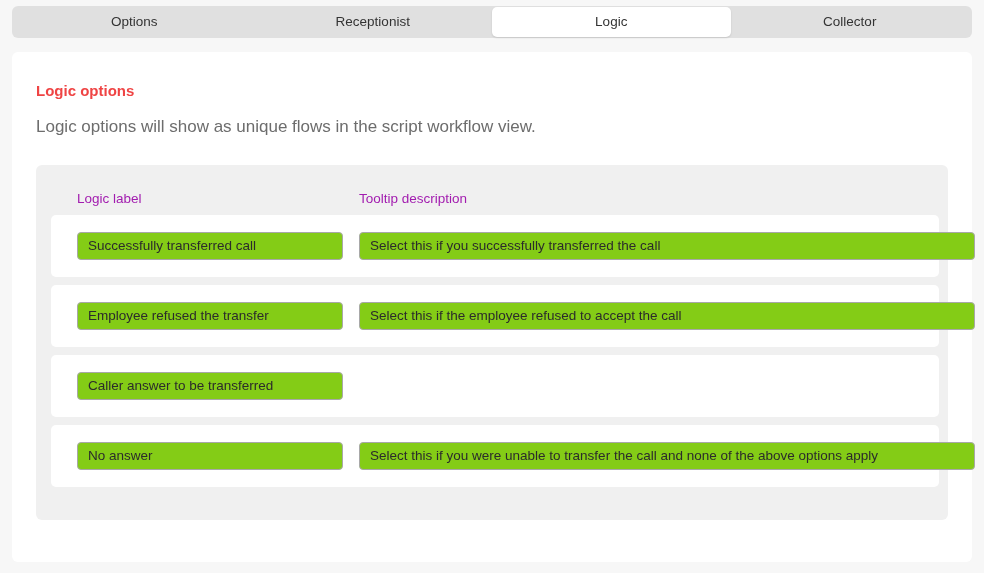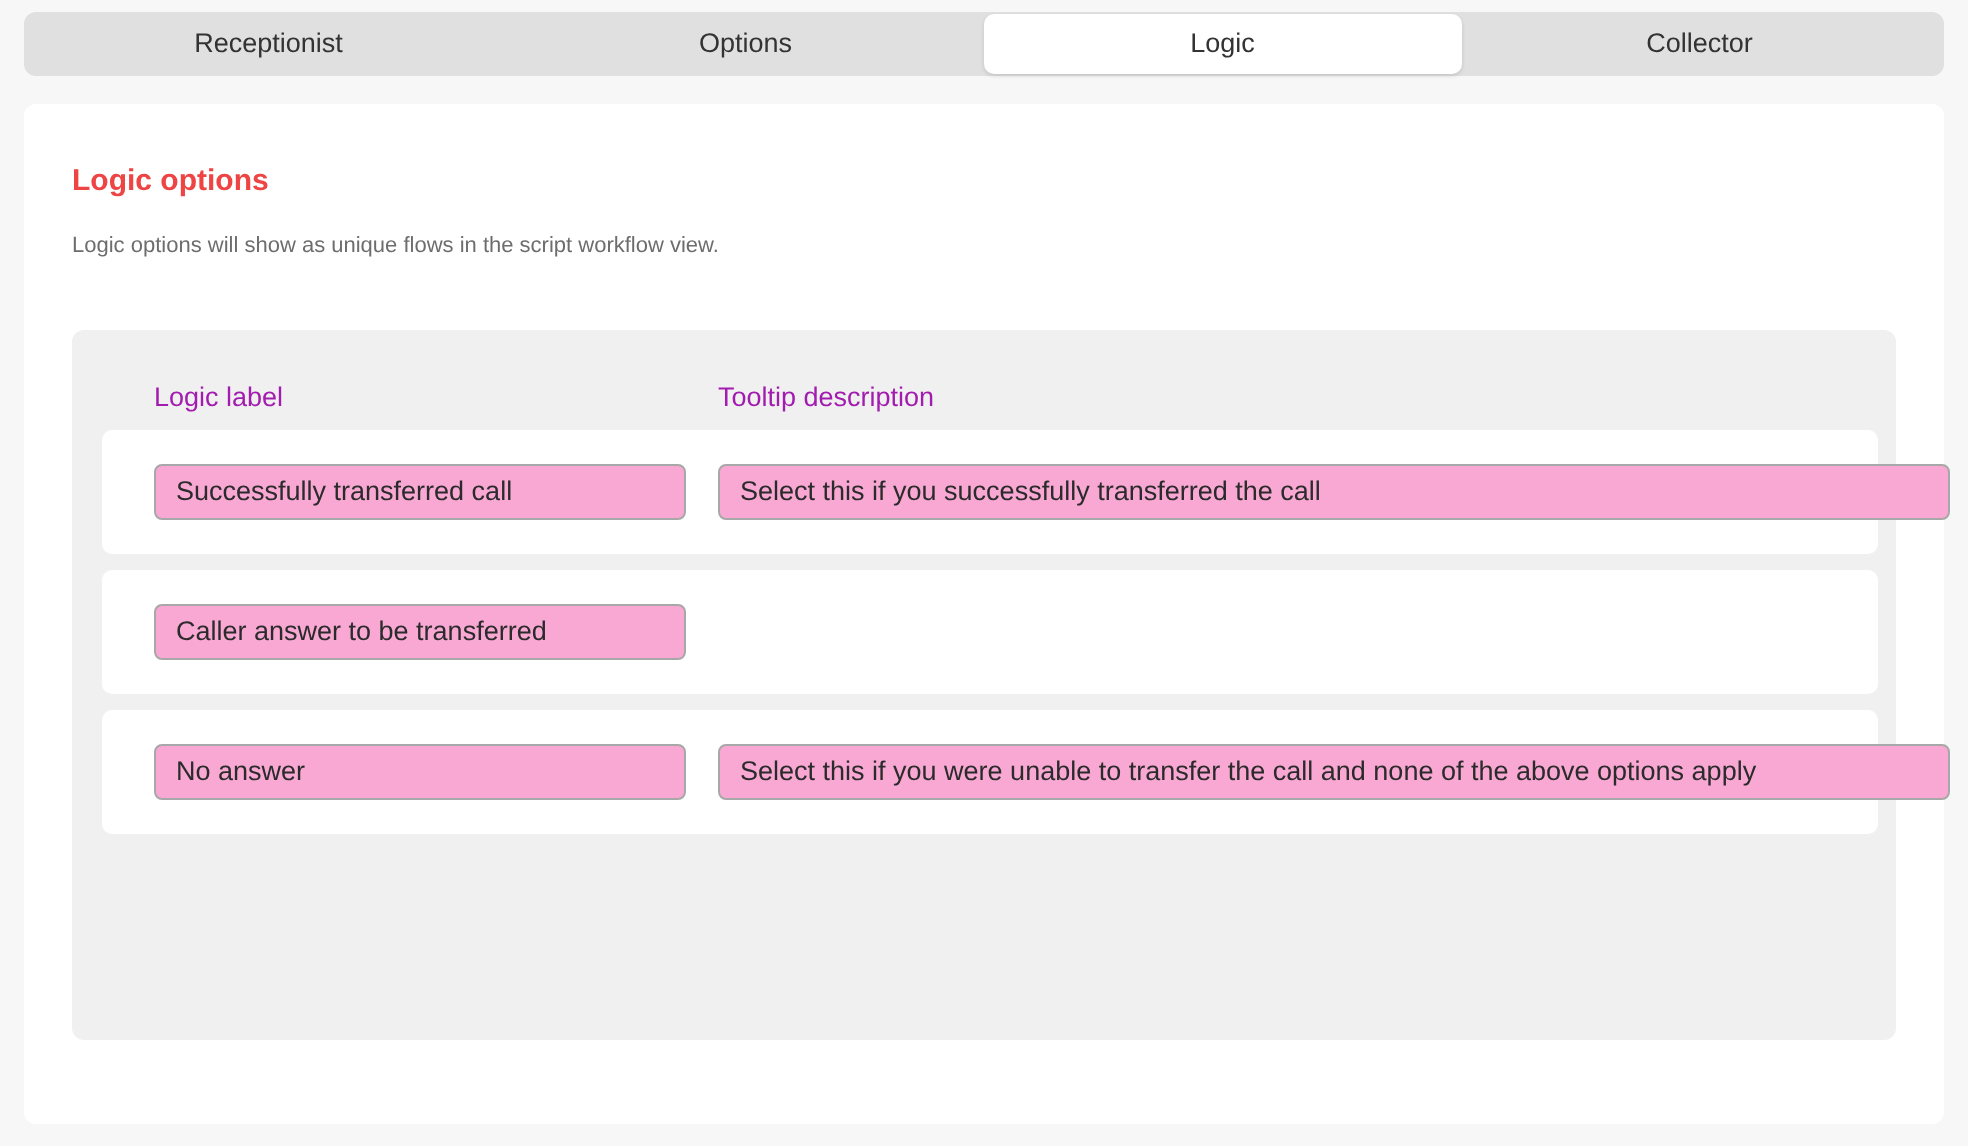--- a/index.html
+++ b/index.html
@@ -60,21 +60,21 @@
     left: 24px;
     top: 30px;
     font-size: 15px;
     font-weight: bold;
     color: #ef4444;
   }
   .card-sub {
     position: absolute;
     left: 24px;
     top: 65px;
-    font-size: 11px;
+    font-size: 17px;
     color: #6d6d6d;
   }
 
   .panel {
     position: absolute;
     left: 24px;
     top: 113px;
     width: 912px;
     height: 355px;
     background: #f0f0f0;
@@ -100,21 +100,21 @@
   .row {
     position: relative;
     height: 62px;
     background: #ffffff;
     border-radius: 5px;
     margin-bottom: 8px;
     display: flex;
     align-items: center;
   }
   .field {
-    background: #f9a8d4;
+    background: #84cc16;
     border: 1px solid #a8a8a8;
     border-radius: 4px;
     height: 28px;
     line-height: 26px;
     font-size: 13.5px;
     color: #2b2b2b;
     padding: 0 10px;
     box-sizing: border-box;
     font-family: "Liberation Sans", sans-serif;
     white-space: nowrap;
@@ -128,22 +128,22 @@
   .field.tooltip-field {
     position: absolute;
     left: 308px;
     width: 616px;
   }
 </style>
 </head>
 <body>
 
 <div class="tab-bar">
+  <div class="tab">Options</div>
   <div class="tab">Receptionist</div>
-  <div class="tab">Options</div>
   <div class="tab active">Logic</div>
   <div class="tab">Collector</div>
 </div>
 
 <div class="card">
 
   <div class="card-title">Logic options</div>
   <div class="card-sub">Logic options will show as unique flows in the script workflow view.</div>
 
   <div class="panel">
@@ -151,20 +151,24 @@
     <div class="col-head left">Logic label</div>
     <div class="col-head right">Tooltip description</div>
 
     <div class="rows">
 
       <div class="row">
         <div class="field label-field">Successfully transferred call</div>
         <div class="field tooltip-field">Select this if you successfully transferred the call</div>
       </div>
 
+      <div class="row">
+        <div class="field label-field">Employee refused the transfer</div>
+        <div class="field tooltip-field">Select this if the employee refused to accept the call</div>
+      </div>
 
       <div class="row">
         <div class="field label-field">Caller answer to be transferred</div>
       </div>
 
       <div class="row">
         <div class="field label-field">No answer</div>
         <div class="field tooltip-field">Select this if you were unable to transfer the call and none of the above options apply</div>
       </div>
 

